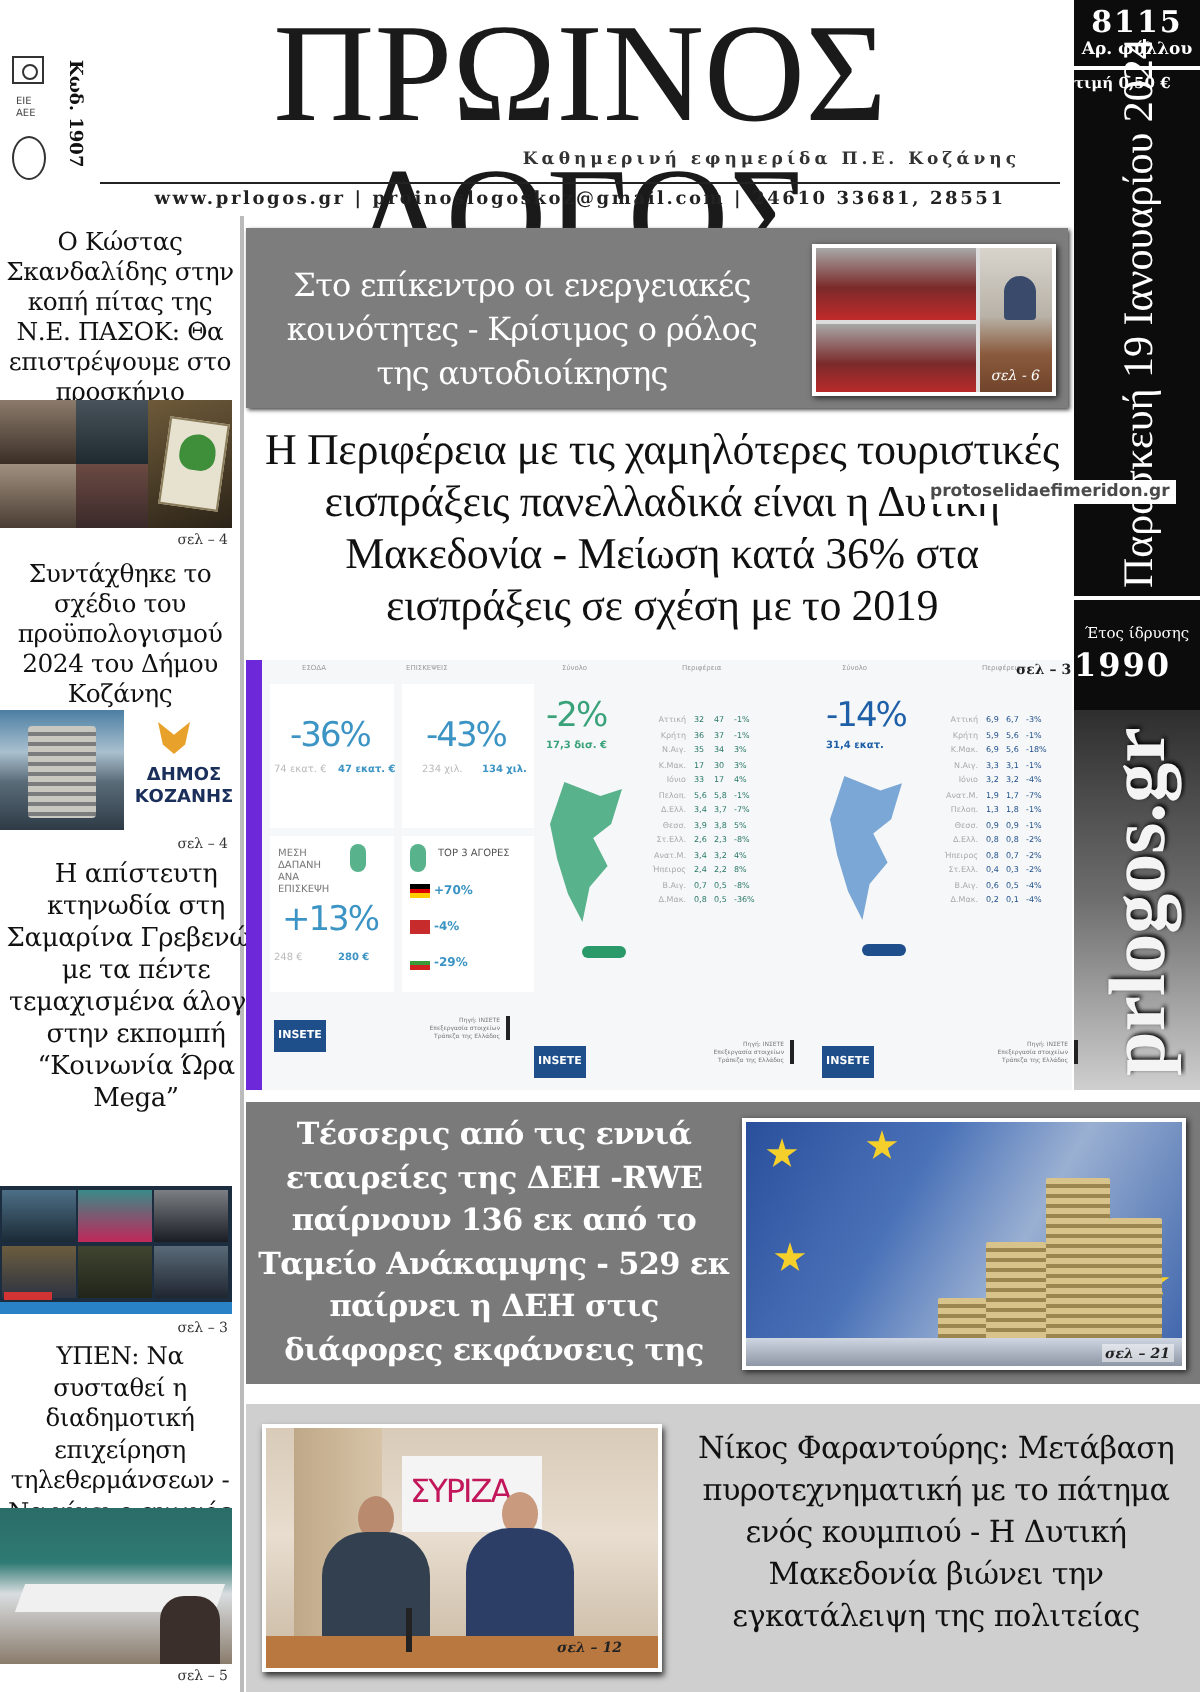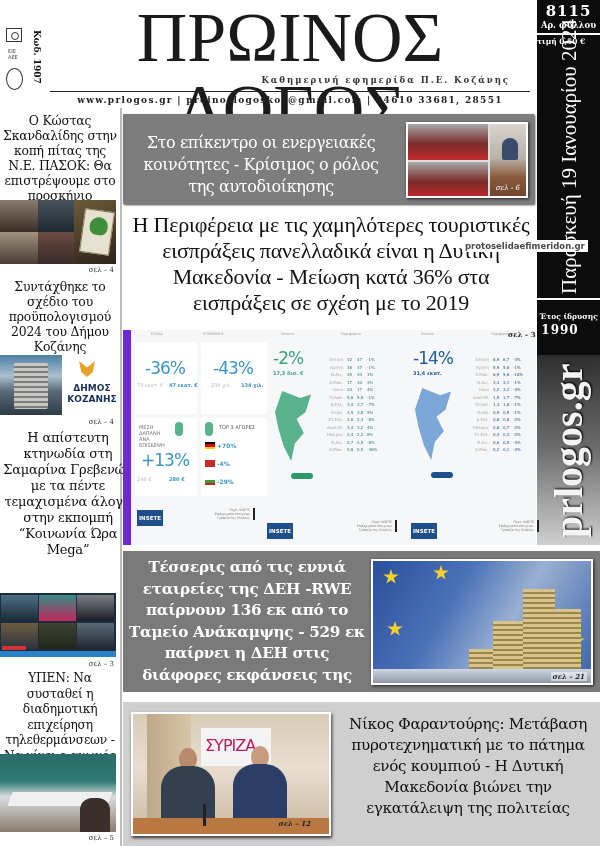--- a/index.html
+++ b/index.html
@@ -20,22 +20,22 @@
   .contact { position: absolute; left: 50px; top: 95px; width: 480px; text-align: center; font-family: "DejaVu Serif", serif; font-size: 9px; font-weight: bold; letter-spacing: 1.3px; color: #222; }
 
   
   .strip { position: absolute; left: 537px; top: 0; width: 63px; height: 355px; background: #0c0c0c; color: #fff; }
   .issue-no { position: absolute; left: 0; top: 2px; width: 63px; text-align: center; font-size: 15px; font-weight: bold; letter-spacing: 1px; font-family: "DejaVu Serif", serif; }
   .issue-lbl { position: absolute; left: 0; top: 20px; width: 63px; text-align: center; font-size: 8.5px; font-weight: bold; }
   .price-sep { position: absolute; left: 0; top: 33px; width: 63px; height: 2px; background: #fff; }
   .price { position: absolute; left: 0; top: 37px; width: 63px; text-align: left; font-size: 7.5px; font-weight: bold; }
   .date-vert { position: absolute; left: 12px; top: 52px; width: 40px; height: 242px; writing-mode: vertical-rl; transform: rotate(180deg); font-family: "Liberation Serif", serif; font-size: 21px; line-height: 40px; text-align: center; white-space: nowrap; }
   .founded-sep { position: absolute; left: 0; top: 298px; width: 63px; height: 2px; background: #fff; }
-  .founded-lbl { position: absolute; left: 0; top: 312px; width: 63px; text-align: center; font-size: 7.5px; font-weight: bold; }
-  .founded-yr { position: absolute; left: 0; top: 323px; width: 46px; text-align: center; font-size: 12px; font-weight: bold; letter-spacing: 1px; }
+  .founded-lbl { position: absolute; left: 0; top: 312px; width: 63px; text-align: center; font-size: 7.5px; font-weight: normal; }
+  .founded-yr { position: absolute; left: 0; top: 323px; width: 46px; text-align: center; font-size: 16px; font-weight: bold; letter-spacing: 1px; }
 
   .site-strip { position: absolute; left: 537px; top: 355px; width: 63px; height: 190px; background: linear-gradient(180deg, #2e2e2e 0%, #6e6e6e 50%, #cfcfcf 100%); }
   .site-vert { position: absolute; left: 8px; top: 8px; width: 48px; height: 176px; writing-mode: vertical-rl; transform: rotate(180deg); font-family: "Liberation Serif", serif; font-size: 40px; font-weight: bold; line-height: 48px; color: #f4f4f4; text-align: center; text-shadow: 1px 1px 2px #000; white-space: nowrap; }
   .l-head { text-align: center; font-family: "DejaVu Serif", serif; font-size: 12.4px; line-height: 15px; color: #111; letter-spacing: -0.2px; }
   .lpage { text-align: right; font-size: 7px; color: #333; padding-right: 6px; }
   .photo { position: absolute; overflow: hidden; }
   .l-art1-img { left: 0px; top: 200px; width: 116px; height: 64px; background:
       linear-gradient(90deg, #6a5a4a 0 33%, #3e4a4e 33% 62%, #4b5a2c 62% 100%); }
   .l-art1-img .tile1 { position: absolute; left: 0; top: 0; width: 38px; height: 32px; background: linear-gradient(180deg,#8c7b6c,#3a2e25); }
   .l-art1-img .tile2 { position: absolute; left: 38px; top: 0; width: 36px; height: 32px; background: linear-gradient(180deg,#47525a,#1f2a30); }

